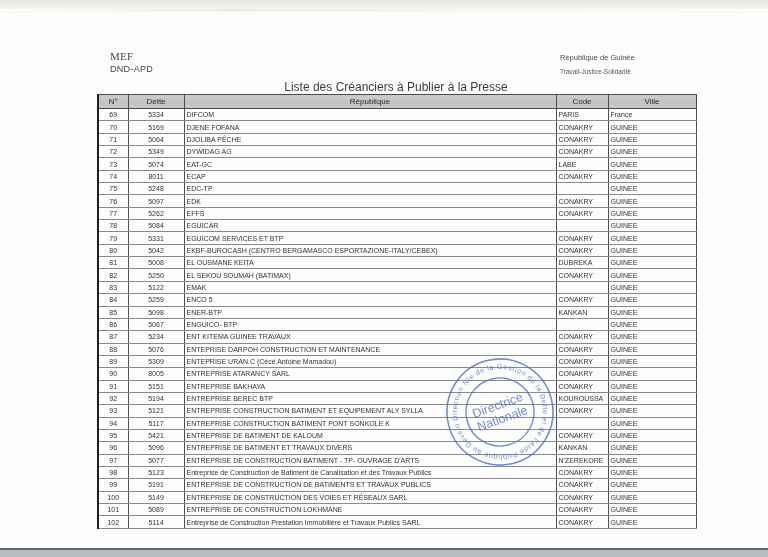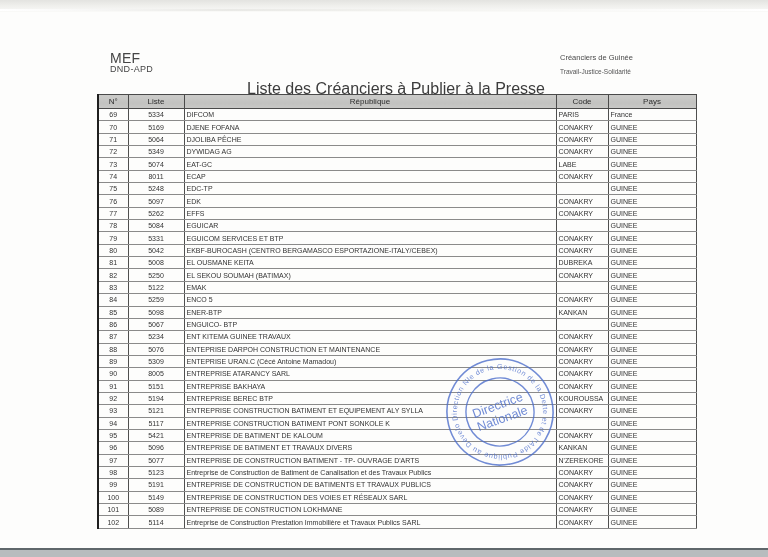--- a/index.html
+++ b/index.html
@@ -17,27 +17,27 @@
     background:linear-gradient(to right,#ffffff 0%,#e9e9e6 30%,#f3f3f0 55%,#ffffff 100%);
   }
   .page{
     position:absolute;left:0;top:12px;width:768px;height:536px;
     background:#fdfdfc;
   }
   .scan-bottom{
     position:absolute;left:0;top:548px;width:768px;height:9px;
     background:#b7bcbe;border-top:2px solid #5f676b;
   }
-  .hdr-left-1{position:absolute;left:110px;top:50px;font-size:14px;color:#454545;letter-spacing:.3px;}
+  .hdr-left-1{position:absolute;left:110px;top:50px;font-size:11px;color:#454545;letter-spacing:.3px;font-family:Liberation Serif, serif;}
   .hdr-left-2{position:absolute;left:110px;top:64px;font-size:9px;color:#454545;letter-spacing:.3px;}
   .hdr-right-1{position:absolute;left:560px;top:53px;font-size:7.5px;color:#4a4a4a;}
   .hdr-right-2{position:absolute;left:560px;top:68px;font-size:6.5px;color:#555;}
   .doc-title{
     position:absolute;left:97px;top:80px;width:598px;text-align:center;
-    font-size:16px;color:#3c3c3c;
+    font-size:12px;color:#3c3c3c;
   }
   table.main{
     position:absolute;left:97px;top:94px;width:598px;
     border-collapse:collapse;table-layout:fixed;
     border:1px solid #2f2f2f;border-left:2px solid #1f1f1f;
   }
   table.main th{
     background:linear-gradient(to bottom,#cbcbc9,#c2c2c0 60%,#c9c9c7);
     border:1px solid #4a4a4a;height:13px;
     font-size:8px;font-weight:400;color:#2e2e2e;padding:0;
@@ -56,40 +56,40 @@
 </head>
 <body>
 
 <div class="scan-top"></div>
 <div class="scan-top-line"></div>
 
 <div class="page"></div>
 
 <div class="hdr-left-1">MEF</div>
 <div class="hdr-left-2">DND-APD</div>
-<div class="hdr-right-1">Créanciers de Guinée</div>
+<div class="hdr-right-1">République de Guinée</div>
 <div class="hdr-right-2">Travail-Justice-Solidarité</div>
 
 <div class="doc-title">Liste des Créanciers à Publier à la Presse</div>
 
 <table class="main">
   <colgroup>
     <col style="width:30px">
       <col style="width:56px">
       <col style="width:372px">
       <col style="width:52px">
       <col style="width:88px">
   </colgroup>
   <thead>
     <tr>
       <th>N°</th>
-      <th>Liste</th>
+      <th>Dette</th>
       <th>République</th>
       <th>Code</th>
-      <th>Pays</th>
+      <th>Ville</th>
     </tr>
   </thead>
   <tbody>
   <tr>
     <td class="c-n">69</td>
     <td class="c-code">5334</td>
     <td class="c-cre">DIFCOM</td>
     <td class="c-ville">PARIS</td>
     <td class="c-pays">France</td>
   </tr>

